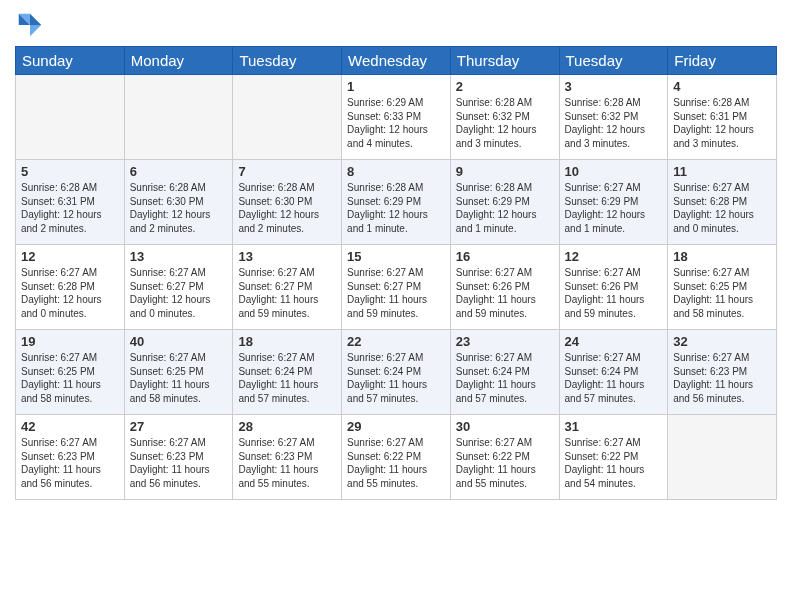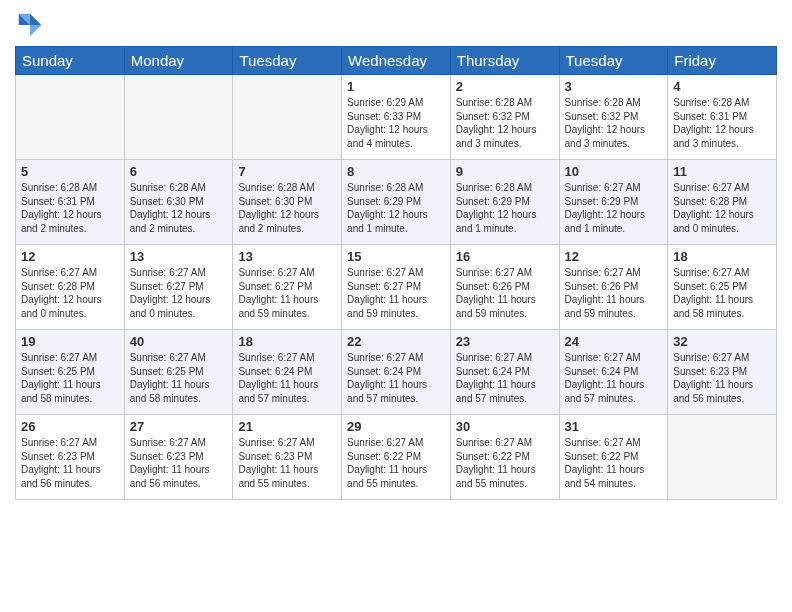--- a/index.html
+++ b/index.html
@@ -315,35 +315,35 @@
           <td>
             <span class="day-number">32</span>
             <div class="cell-content" style="white-space: pre-line;">Sunrise: 6:27 AM
 Sunset: 6:23 PM
 Daylight: 11 hours
 and 56 minutes.</div>
           </td>
         </tr>
         <tr>
           <td>
-            <span class="day-number">26</span>
+            <span class="day-number">42</span>
             <div class="cell-content" style="white-space: pre-line;">Sunrise: 6:27 AM
 Sunset: 6:23 PM
 Daylight: 11 hours
 and 56 minutes.</div>
           </td>
           <td>
             <span class="day-number">27</span>
             <div class="cell-content" style="white-space: pre-line;">Sunrise: 6:27 AM
 Sunset: 6:23 PM
 Daylight: 11 hours
 and 56 minutes.</div>
           </td>
           <td>
-            <span class="day-number">21</span>
+            <span class="day-number">28</span>
             <div class="cell-content" style="white-space: pre-line;">Sunrise: 6:27 AM
 Sunset: 6:23 PM
 Daylight: 11 hours
 and 55 minutes.</div>
           </td>
           <td>
             <span class="day-number">29</span>
             <div class="cell-content" style="white-space: pre-line;">Sunrise: 6:27 AM
 Sunset: 6:22 PM
 Daylight: 11 hours

